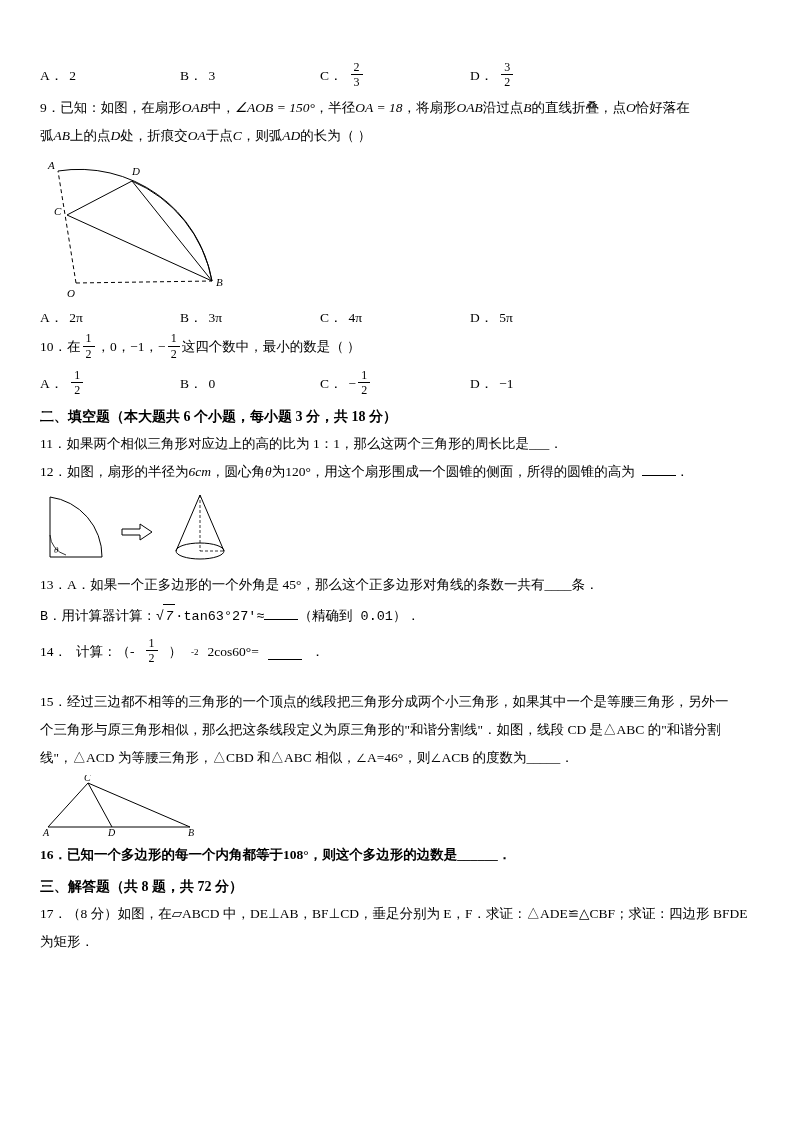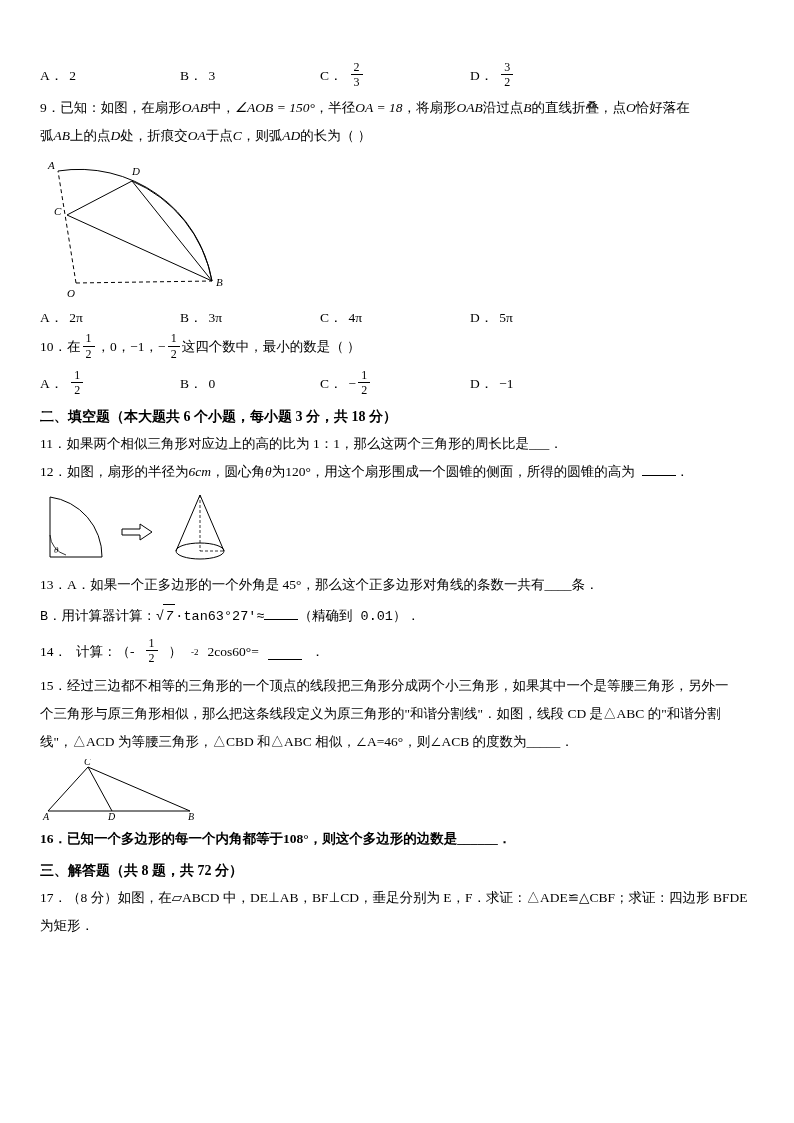--- a/index.html
+++ b/index.html
@@ -253,21 +253,21 @@
         <span class="num">1</span>
         <span class="den">2</span>
       </span>
       <span>）</span>
         <span class="sup">-2</span>
         <span>2cos60°=</span>
         <span class="blank-u"></span>
         <span>．</span>
     </div>
 
-    <div class="qline q-body" style="margin-top:8px;">
+    <div class="qline q-body" style="margin-top:24px;">
       <span>15．</span><span>经过三边都不相等的三角形的一个顶点的线段把三角形分成两个小三角形，如果其中一个是等腰三角形，另外一</span>
     </div>
     <div class="qline q-body">
       <span>个三角形与原三角形相似，那么把这条线段定义为原三角形的"和谐分割线"．如图，线段 CD 是△ABC 的"和谐分割</span>
     </div>
     <div class="qline q-body">
       <span>线"，△ACD 为等腰三角形，△CBD 和△ABC 相似，∠A=46°，则∠ACB 的度数为_____．</span>
     </div>
 
     <div class="fig">

